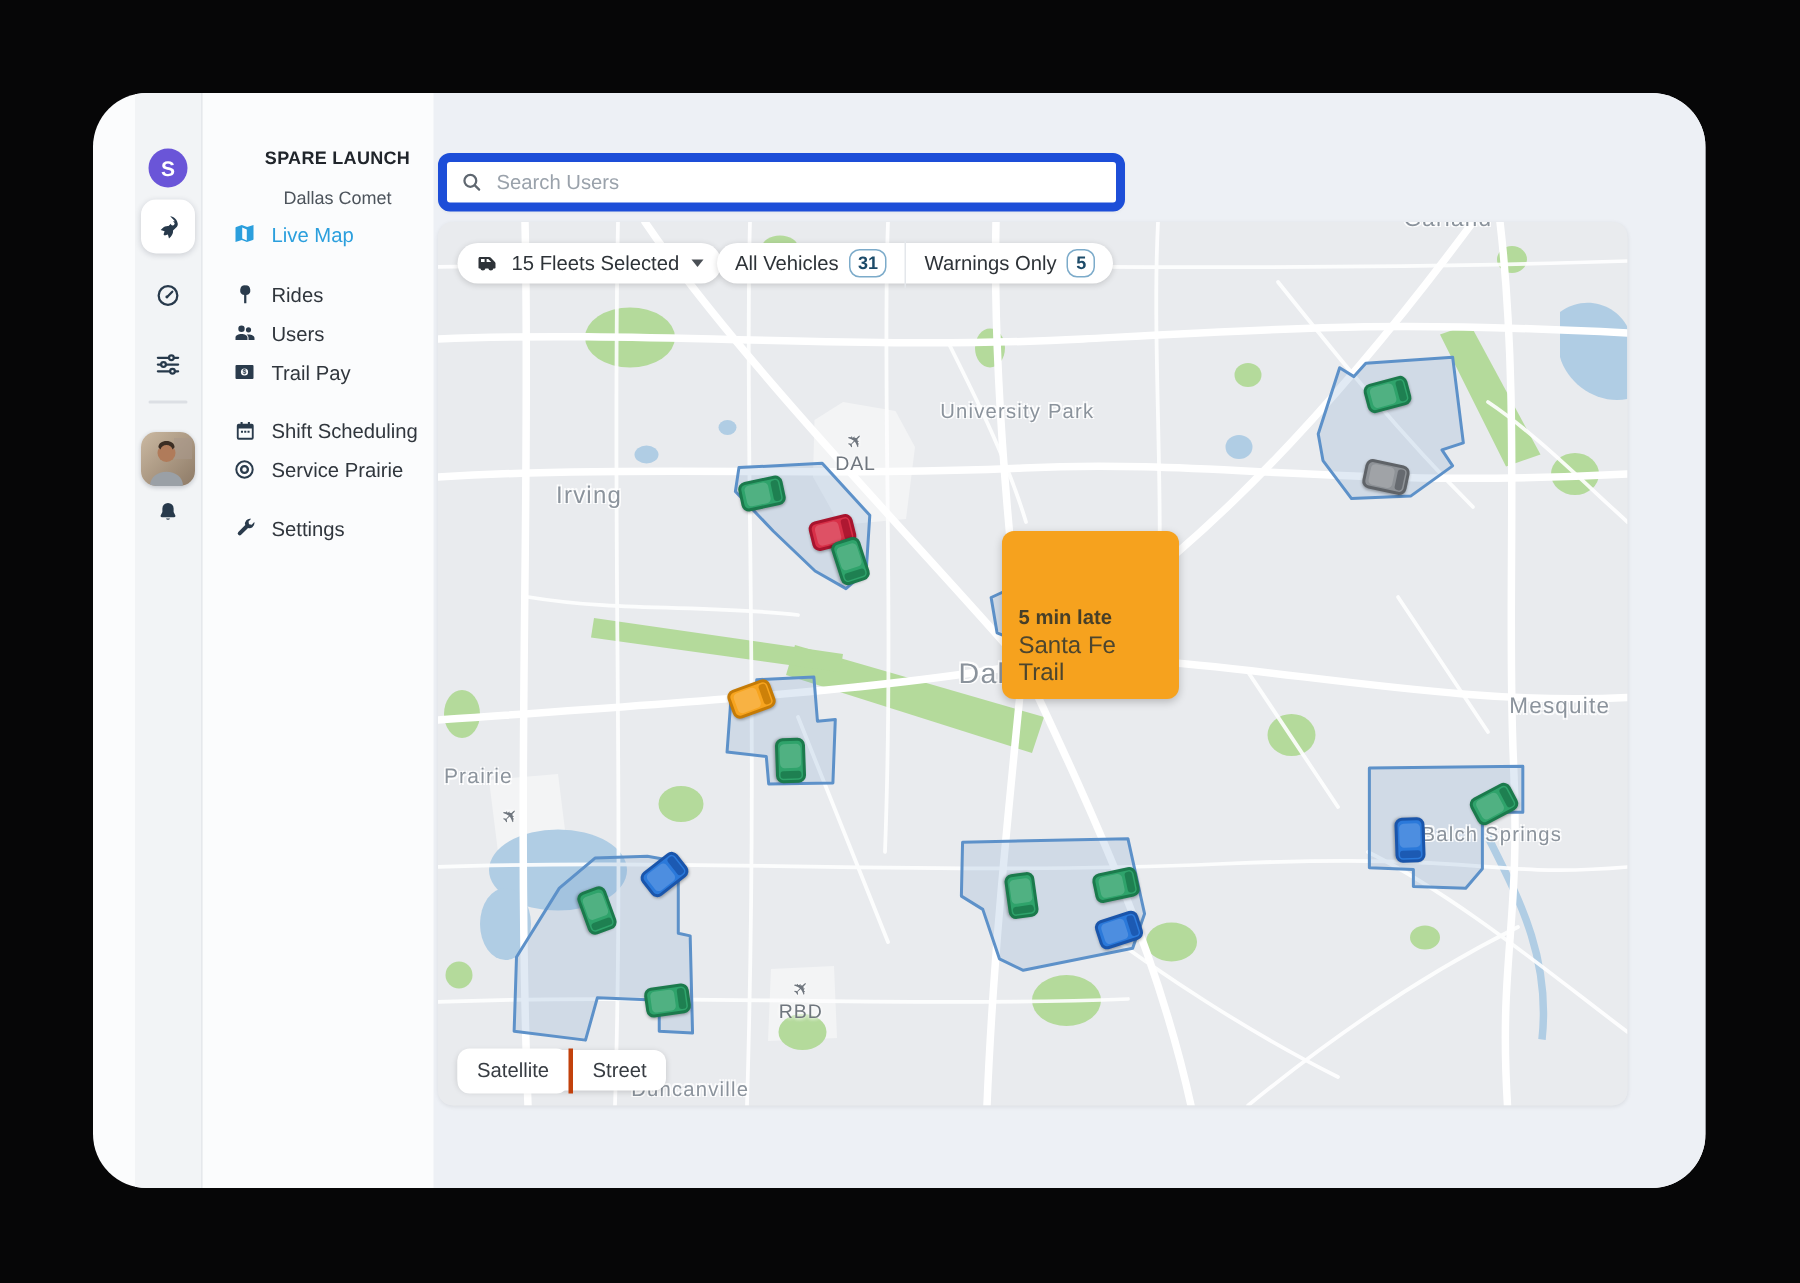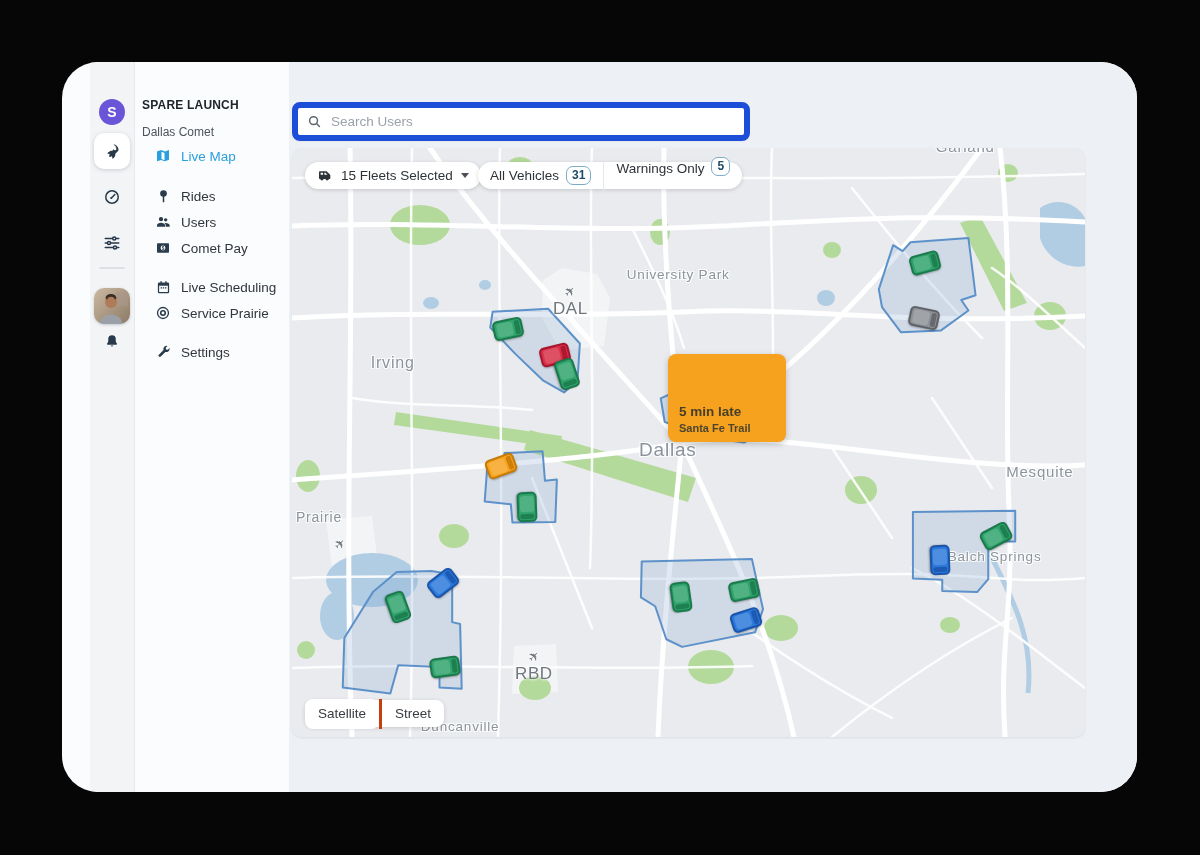--- a/index.html
+++ b/index.html
@@ -8,21 +8,21 @@
   .card{position:absolute;left:62px;top:62px;width:1075px;height:730px;background:#fbfcfd;
         border-radius:36px;overflow:hidden;}
   
   .rail{position:absolute;left:28px;top:0;bottom:0;width:44px;background:#f2f4f6;border-right:1px solid #e5e8ec;}
   .rail-item{position:absolute;left:50%;transform:translateX(-50%);display:flex;align-items:center;justify-content:center;color:#27394b;}
   .logo{width:26px;height:26px;border-radius:50%;color:#fff;font-size:14px;font-weight:bold;}
   .rocket-btn{width:36px;height:36px;border-radius:10px;background:#fff;box-shadow:0 1px 4px rgba(20,30,50,.18);}
   .avatar{width:36px;height:36px;border-radius:10px;overflow:hidden;box-shadow:0 1px 3px rgba(20,30,50,.2);}
   .rail-divider{position:absolute;left:9px;width:26px;height:2px;background:#dcdfe4;border-radius:1px;}
   
-  .org{position:absolute;left:80px;top:36px;width:140px;}
+  .org{position:absolute;left:93px;top:36px;width:140px;text-align:center;}
   .org-name{font-size:12px;font-weight:bold;color:#20252b;letter-spacing:.2px;}
   .org-unit{font-size:12px;color:#4d545c;margin-top:13px;}
   .nav{position:absolute;left:93px;top:81px;width:150px;}
   .nav-item{height:26px;display:flex;align-items:center;gap:10px;font-size:13.5px;color:#30363d;cursor:pointer;}
   .nav-item .nicon{width:16px;height:16px;display:flex;align-items:center;justify-content:center;color:#2a3b4c;}
   .nav-item.active,.nav-item.active .nicon{color:#2b9fdd;}
   .gap14{margin-bottom:14px;}.gap13{margin-bottom:13px;}
   
   .main{position:absolute;left:227px;top:0;right:0;bottom:0;background:#edf0f5;}
   .search{position:absolute;left:3px;top:40px;width:428px;height:27px;background:#fff;border:6px solid #1d4ed8;
@@ -32,40 +32,40 @@
   
   .map{position:absolute;left:3px;top:86px;width:793px;height:589px;border-radius:10px;background:#e9ebee;
        overflow:hidden;box-shadow:0 1px 3px rgba(0,0,0,.08);}
   .map svg.base{position:absolute;inset:0;}
   .zones-svg{position:absolute;inset:0;width:100%;height:100%;}
   .map-label{position:absolute;transform:translate(-50%,-50%);color:#8b939c;letter-spacing:.8px;white-space:nowrap;
      text-shadow:-1px -1px 0 rgba(255,255,255,.85),1px -1px 0 rgba(255,255,255,.85),-1px 1px 0 rgba(255,255,255,.85),1px 1px 0 rgba(255,255,255,.85);}
   .airport{position:absolute;transform:translate(-50%,-50%);text-align:center;color:#6f767e;
      text-shadow:0 0 3px #fff,0 0 3px #fff;}
   .airport .plane{display:block;font-size:13px;transform:rotate(-45deg);line-height:13px;}
-  .airport .code{display:block;font-size:17px;letter-spacing:.6px;margin-top:1px;}
+  .airport .code{display:block;font-size:13px;letter-spacing:.6px;margin-top:1px;}
   .vehicle{position:absolute;width:30px;height:20px;border-radius:5px;border:2px solid var(--vb);background:var(--vf);
      box-shadow:0 1px 2px rgba(0,0,0,.3);box-sizing:border-box;}
   .vehicle::before{content:"";position:absolute;inset:1px 8px 1px 2px;border-radius:3px;background:rgba(255,255,255,.16);}
   .vehicle::after{content:"";position:absolute;right:1px;top:1px;bottom:1px;width:5px;border-radius:2px;background:var(--vb);opacity:.85;}
   .vehicle.selected{width:38px;height:25px;z-index:6;}
   .cursor-wrap{position:absolute;left:50%;top:50%;transform:translate(-50%,-46%) rotate(33deg);z-index:7;}
   .tooltip{position:absolute;left:376px;top:206px;width:96px;border-radius:8px;padding:7px 11px 8px;z-index:8;
      box-shadow:0 2px 6px rgba(0,0,0,.22);}
   .tooltip .tt-title{font-size:13.5px;font-weight:bold;color:#473f28;margin-top:43px;}
-  .tooltip .tt-sub{font-size:11px;color:#4c452e;margin-top:3px;font-weight:bold;}
+  .tooltip .tt-sub{font-size:16px;color:#4c452e;margin-top:3px;}
   
   .pill{position:absolute;background:#fff;border-radius:17px;box-shadow:0 1px 4px rgba(0,0,0,.16);
      display:flex;align-items:center;height:27px;z-index:10;}
   .fleets{left:13px;top:14px;padding:0 12px;gap:8px;cursor:pointer;font-size:13.5px;color:#2e3338;}
   .caret{width:0;height:0;border-left:4.5px solid transparent;border-right:4.5px solid transparent;border-top:5.5px solid #4a4f55;}
   .filters{left:186px;top:14px;}
   .seg{display:flex;align-items:center;gap:7px;height:27px;padding:16px 12px;background:none;border:none;cursor:pointer;
      font-family:"Liberation Sans",sans-serif;font-size:13.5px;color:#2e3338;}
-  .seg + .seg{border-left:1px solid #e4e7eb;align-items:flex-end;}
+  .seg + .seg{border-left:1px solid #e4e7eb;}
   .count-badge{border:1.5px solid #7cabca;border-radius:7px;padding:0 5px;font-size:12px;font-weight:bold;color:#1c4a68;line-height:17px;background:#fff;}
   .basemap{left:13px;top:552px;border-radius:8px;z-index:10;}
   .bseg{height:30px;border:none;background:none;padding:0 13px;font-family:"Liberation Sans",sans-serif;font-size:13.5px;color:#36ogr;color:#373c42;cursor:pointer;}
   .bseg.sel{background:#fff;border-radius:8px;}
   .bseg + .bseg{border-left:3px solid #c2410c;}
 </style>
 </head>
 <body>
 
 <div class="card">
@@ -149,29 +149,29 @@
       <span>Users</span>
     </div>
     <div class="nav-item gap13">
       <span class="nicon">
         <svg viewBox="0 0 24 24" width="16" height="16">
             <path fill="currentColor" d="M4 5h16a1 1 0 0 1 1 1v12a1 1 0 0 1-1 1H4a1 1 0 0 1-1-1V6a1 1 0 0 1 1-1z"></path>
             <circle cx="12" cy="12" r="3.6" fill="#fbfcfd"></circle>
             <text x="12" y="14.4" text-anchor="middle" font-size="7" font-family="Liberation Sans, sans-serif" font-weight="bold" fill="currentColor">$</text>
           </svg>
       </span>
-      <span>Comet Pay</span>
+      <span>Trail Pay</span>
     </div>
     <div class="nav-item">
       <span class="nicon">
         <svg viewBox="0 0 24 24" width="15" height="15">
             <path fill="currentColor" d="M7 2v2H5a2 2 0 0 0-2 2v13a2 2 0 0 0 2 2h14a2 2 0 0 0 2-2V6a2 2 0 0 0-2-2h-2V2h-2.2v2H9.2V2H7zm-2 7h14v10H5V9zm2.4 2.4v2.2h2.2v-2.2H7.4zm3.5 0v2.2h2.2v-2.2h-2.2zm3.5 0v2.2h2.2v-2.2h-2.2z"></path>
           </svg>
       </span>
-      <span>Live Scheduling</span>
+      <span>Shift Scheduling</span>
     </div>
     <div class="nav-item gap13">
       <span class="nicon">
         <svg viewBox="0 0 24 24" width="16" height="16" fill="none" stroke="currentColor">
             <circle cx="12" cy="12" r="8.2" stroke-width="2"></circle>
             <circle cx="12" cy="12" r="3.4" stroke-width="2.4"></circle>
           </svg>
       </span>
       <span>Service Prairie</span>
     </div>
@@ -278,21 +278,21 @@
           <polygon points="26.8,51.8 31.6,51.5 31.9,56.5 33.4,56.3 33.2,63.5 27.8,63.6 27.6,60.5 24.3,60 24.6,54.5 26.6,54.7" fill="rgba(120,158,205,0.22)" stroke="#5d91c9" stroke-width="2" stroke-linejoin="round" vector-effect="non-scaling-stroke"></polygon>
           <polygon points="46.5,42.5 51.5,39.4 57,40.5 61.5,42.5 62,46.5 57,50 51.5,49 47,46.5" fill="rgba(120,158,205,0.22)" stroke="#5d91c9" stroke-width="2" stroke-linejoin="round" vector-effect="non-scaling-stroke"></polygon>
           <polygon points="13.2,72 10.2,75.4 6.6,83.2 6.4,91.6 12.4,92.6 13.4,87.8 18.6,88.1 18.6,91.6 21.4,91.8 21.2,80.8 20.2,80.5 20.2,72.4 17.6,71.8" fill="rgba(120,158,205,0.22)" stroke="#5d91c9" stroke-width="2" stroke-linejoin="round" vector-effect="non-scaling-stroke"></polygon>
           <polygon points="44.1,70.2 58,69.8 59.4,78.3 58.4,82.2 49.2,84.7 47.2,83.4 45.8,77.8 44,76.3" fill="rgba(120,158,205,0.22)" stroke="#5d91c9" stroke-width="2" stroke-linejoin="round" vector-effect="non-scaling-stroke"></polygon>
           <polygon points="78.3,61.8 91.2,61.6 91.2,66.8 87.8,66.8 87.8,73.2 86.4,75.4 82,75.2 82,73.3 78.3,73.1" fill="rgba(120,158,205,0.22)" stroke="#5d91c9" stroke-width="2" stroke-linejoin="round" vector-effect="non-scaling-stroke"></polygon>
         </svg>
 
       <div style="position:absolute;inset:0;">
           <div class="map-label" style="left: 84.9%; top: -0.4%; font-size: 15px;">Garland</div>
           <div class="map-label" style="left: 48.7%; top: 21.4%; font-size: 13.5px;">University Park</div>
-          <div class="map-label" style="left: 12.7%; top: 31%; font-size: 16px; margin-top: 32px;">Irving</div>
+          <div class="map-label" style="left: 12.7%; top: 31%; font-size: 16px;">Irving</div>
           <div class="map-label" style="left: 47.4%; top: 51.2%; font-size: 19px;">Dallas</div>
           <div class="map-label" style="left: 94.3%; top: 54.8%; font-size: 15px;">Mesquite</div>
           <div class="map-label" style="left: 3.4%; top: 62.6%; font-size: 14px;">Prairie</div>
           <div class="map-label" style="left: 88.6%; top: 69.2%; font-size: 13.5px;">Balch Springs</div>
           <div class="map-label" style="left: 21.2%; top: 98.2%; font-size: 13.5px;">Duncanville</div>
           <div class="airport" style="left: 35.1%; top: 26.2%;">
             <span class="plane">✈</span>
             <span class="code">DAL</span>
           </div>
           <div class="airport" style="left: 30.5%; top: 88.2%;">

